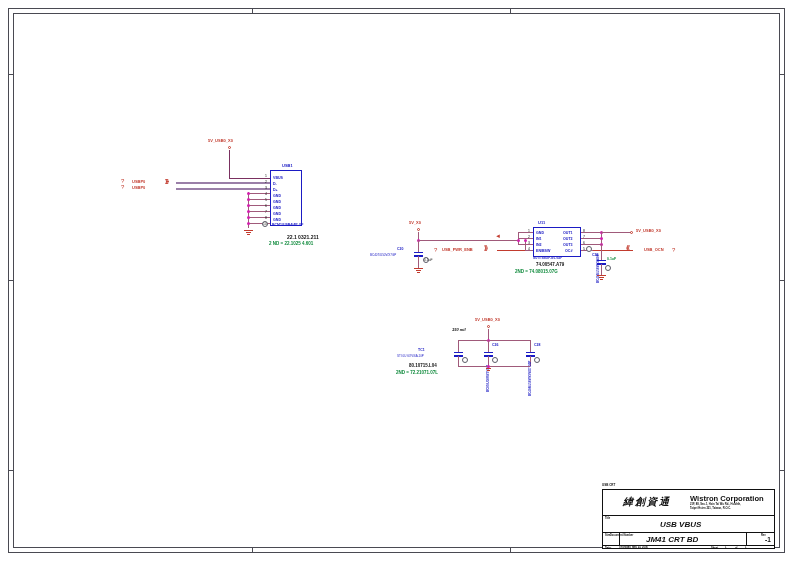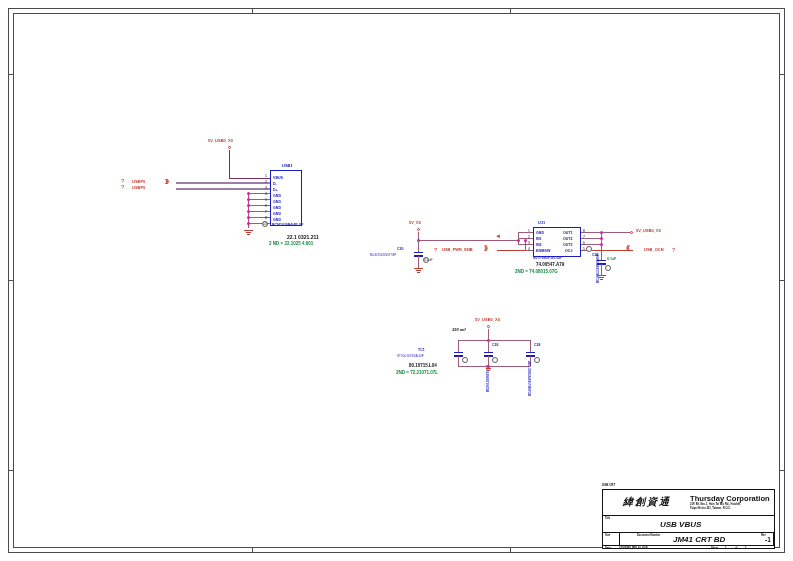--- a/index.html
+++ b/index.html
@@ -302,36 +302,36 @@
 
   <div class="w h" style="left:458px;top:366px;width:72px;"></div>
   <div class="junc" style="left:487px;top:365px;"></div>
 
   <div class="t blk f3 b" style="left:602px;top:484px;">USB CRT</div>
 
   <div class="tb" style="left:602px;top:489px;width:173px;height:60px;">
 
     <div style="position:absolute;left:0;top:0;width:100%;height:25px;">
       <div class="t blk cjk" style="left:20px;top:7px;font-size:10px;font-weight:bold;font-style:italic;letter-spacing:2px;">緯創資通</div>
-      <div class="t blk" style="left:87px;top:5px;font-size:7.6px;font-weight:bold;">Thursday Corporation</div>
+      <div class="t blk" style="left:87px;top:5px;font-size:7.6px;font-weight:bold;">Wistron Corporation</div>
       <div class="t blk" style="left:87px;top:14px;font-size:2.7px;font-weight:bold;">21F, 88, Sec.1, Hsin Tai Wu Rd., Hsichih,</div>
       <div class="t blk" style="left:87px;top:18px;font-size:2.7px;font-weight:bold;">Taipei Hsien 221, Taiwan, R.O.C.</div>
     </div>
 
     <div class="tb-row" style="top:25px;height:17px;">
       <div class="tb-lbl" style="left:2px;top:1px;">Title</div>
       <div class="t blk" style="left:57px;top:5px;font-size:8px;font-weight:bold;font-style:italic;">USB VBUS</div>
     </div>
 
     <div class="tb-row" style="top:42px;height:13px;">
       <div style="position:absolute;left:0;top:0;width:17px;height:100%;
                   border-right:1px solid #111;box-sizing:border-box;">
         <div class="tb-lbl" style="left:2px;top:1px;">Size</div>
       </div>
-      <div style="position:absolute;left:32px;top:0;width:139px;height:100%;
+      <div style="position:absolute;left:5px;top:0;width:139px;height:100%;
                   border-right:1px solid #111;box-sizing:border-box;">
         <div class="tb-lbl" style="left:2px;top:1px;">Document Number</div>
         <div class="t blk" style="left:38px;top:3px;font-size:8px;font-weight:bold;font-style:italic;">JM41  CRT  BD</div>
       </div>
       <div style="position:absolute;left:156px;top:0;width:17px;height:100%;">
         <div class="tb-lbl" style="left:2px;top:1px;">Rev</div>
         <div class="t blk" style="left:6px;top:4px;font-size:6.5px;font-weight:bold;">-1</div>
       </div>
     </div>
 

